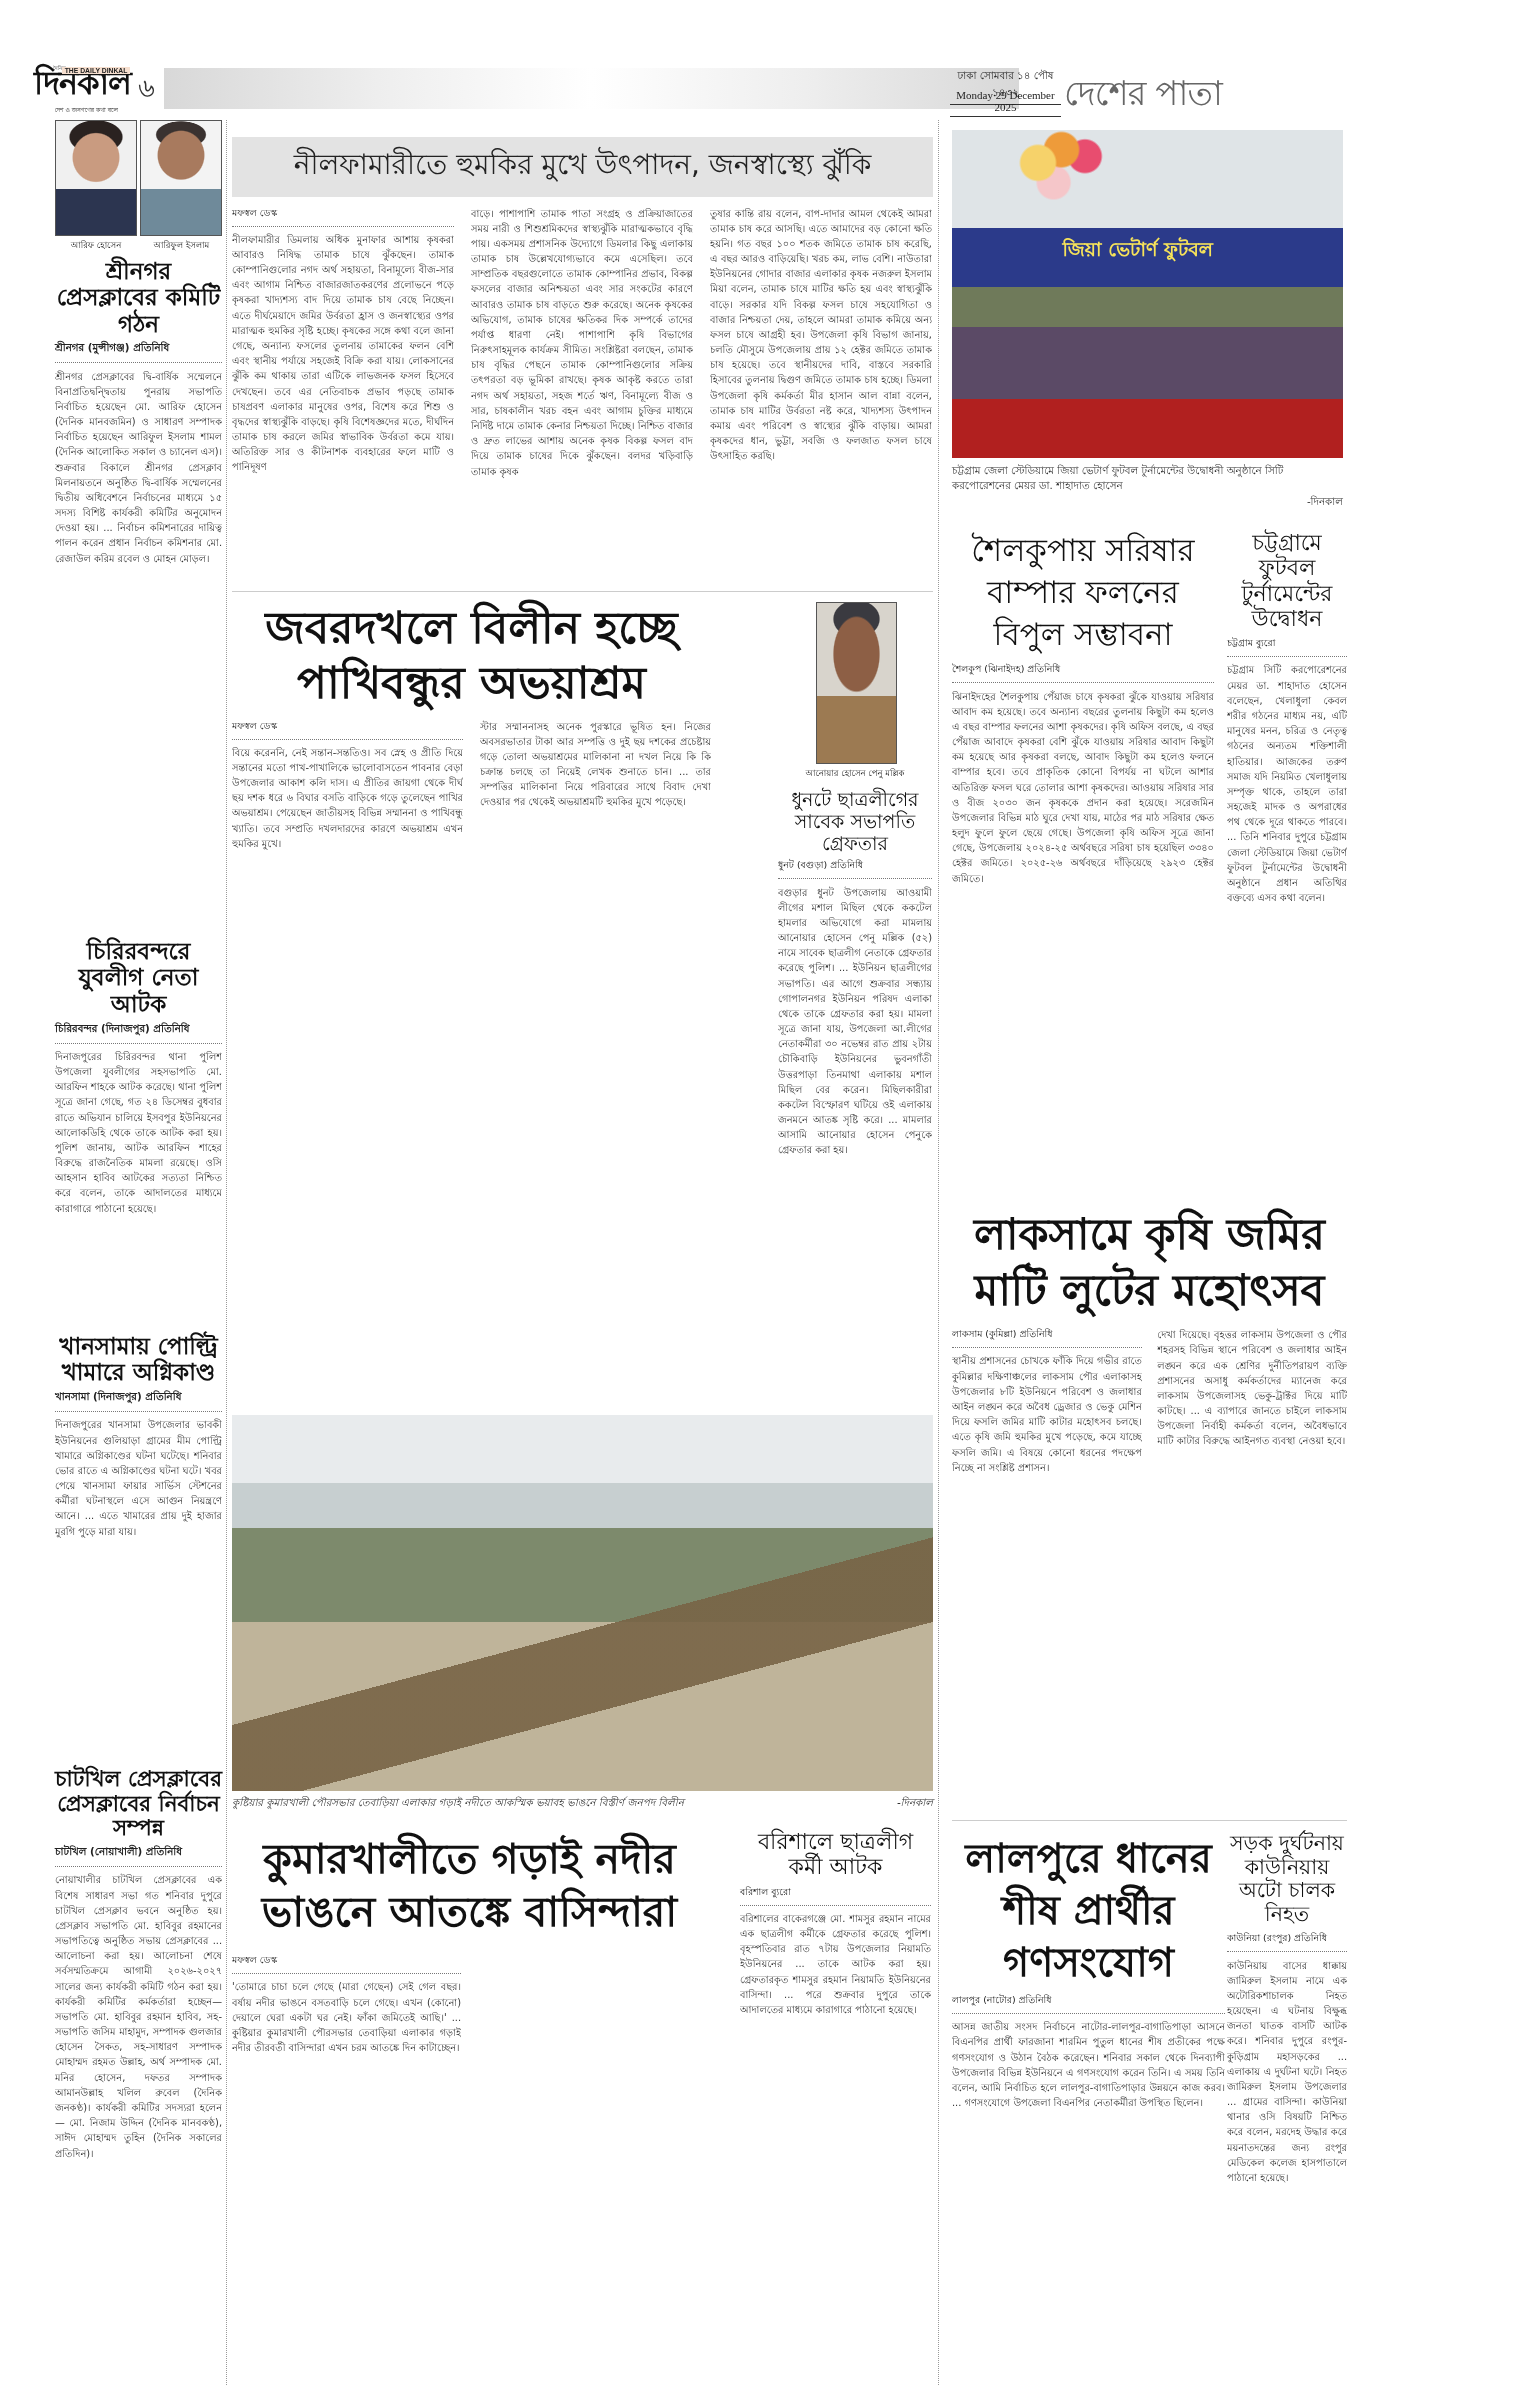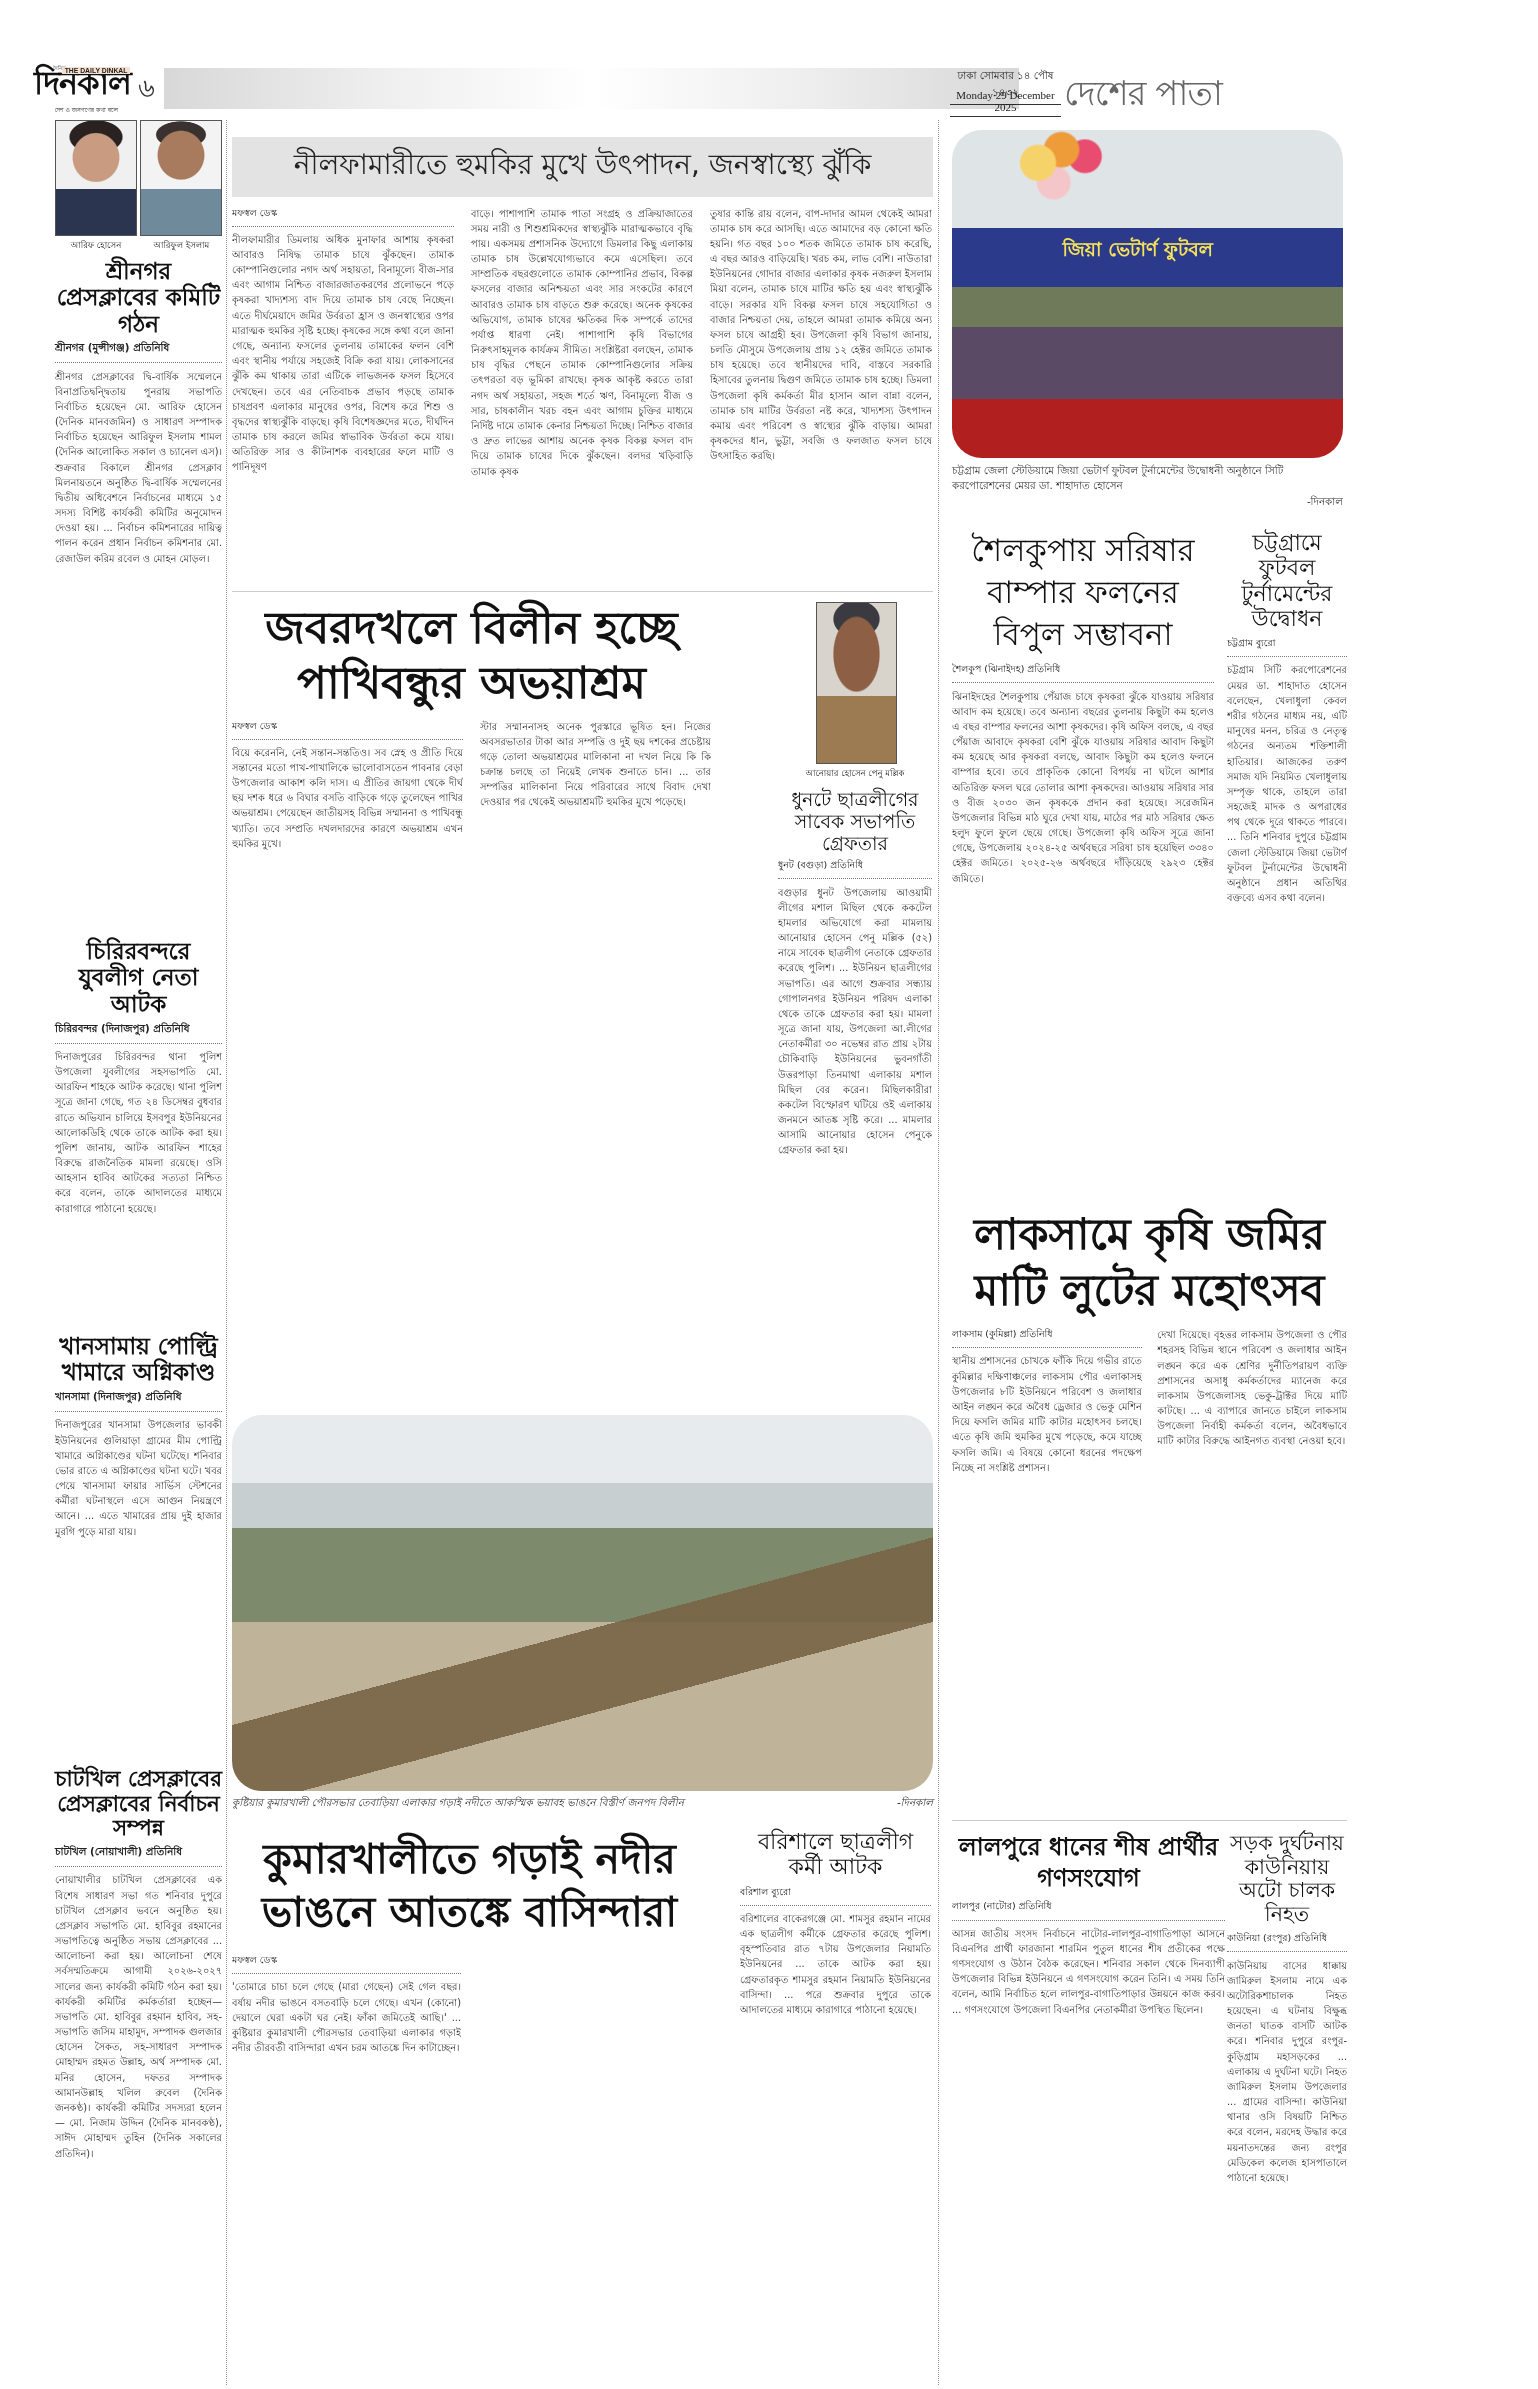--- a/index.html
+++ b/index.html
@@ -20,21 +20,21 @@
   .date-bn { left: 950px; top: 68px; width: 111px; font-size: 10.3px; text-align: center; border-bottom: 1.7px solid #333; padding-bottom: 1.7px; color: #222; }
   .date-en { left: 950px; top: 89px; width: 111px; font-size: 11px; text-align: center; font-family: "Liberation Serif", serif; color: #222; border-bottom: 1.7px solid #333; padding-bottom: 3.4px; }
   .section-name { left: 1064px; top: 67px; font-size: 34px; color: #666; font-family: "DejaVu Sans", sans-serif; letter-spacing: -0.9px; }
 
   
   .hl { font-weight: bold; color: #111; line-height: 1.15; text-align: center; font-family: "DejaVu Sans", sans-serif; }
   .byline { font-size: 9.4px; color: #222; border-bottom: 0.9px dotted #777; padding-bottom: 5.1px; margin-bottom: 5.1px; }
   .byline-b { font-weight: bold; font-size: 10.3px; }
   .body { font-size: 9.8px; line-height: 1.55; text-align: justify; color: #333; font-family: "DejaVu Sans", sans-serif; }
   .col-rule { position: absolute; width: 0; border-left: 0.9px dotted #999; }
-  .photo { background: #999; overflow: hidden; position: absolute; border-radius: 30px; }
+  .photo { background: #999; overflow: hidden; position: absolute; }
   .caption { font-size: 10.3px; color: #333; line-height: 1.5; }
   .credit { text-align: right; font-size: 10.3px; color: #333; }
 
   
   .portrait { position: absolute; border: 0.9px solid #555; overflow: hidden; }
   .p1 { background: radial-gradient(ellipse 30% 22% at 50% 32%, #c99b80 0 95%, transparent 100%),
                     radial-gradient(ellipse 34% 15% at 50% 14%, #2a2220 0 95%, transparent 100%),
                     linear-gradient(180deg, #f0f0f0 0 60%, #2c3550 60% 100%); }
   .p2 { background: radial-gradient(ellipse 30% 22% at 50% 30%, #a87a5e 0 95%, transparent 100%),
                     radial-gradient(ellipse 32% 12% at 50% 12%, #3a3230 0 95%, transparent 100%),
@@ -190,21 +190,21 @@
       <div class="byline">লাকসাম (কুমিল্লা) প্রতিনিধি</div>
       <div class="body" style="height:444px; overflow:hidden;">স্থানীয় প্রশাসনের চোখকে ফাঁকি দিয়ে গভীর রাতে কুমিল্লার দক্ষিণাঞ্চলের লাকসাম পৌর এলাকাসহ উপজেলার ৮টি ইউনিয়নে পরিবেশ ও জলাধার আইন লঙ্ঘন করে অবৈধ ড্রেজার ও ভেকু মেশিন দিয়ে ফসলি জমির মাটি কাটার মহোৎসব চলছে। এতে কৃষি জমি হুমকির মুখে পড়েছে, কমে যাচ্ছে ফসলি জমি। এ বিষয়ে কোনো ধরনের পদক্ষেপ নিচ্ছে না সংশ্লিষ্ট প্রশাসন।</div>
     </div>
     <div class="body" style="width:190px; height:470px; overflow:hidden;">দেখা দিয়েছে। বৃহত্তর লাকসাম উপজেলা ও পৌর শহরসহ বিভিন্ন স্থানে পরিবেশ ও জলাধার আইন লঙ্ঘন করে এক শ্রেণির দুর্নীতিপরায়ণ ব্যক্তি প্রশাসনের অসাধু কর্মকর্তাদের ম্যানেজ করে লাকসাম উপজেলাসহ ভেকু-ট্রাক্টর দিয়ে মাটি কাটছে। ... এ ব্যাপারে জানতে চাইলে লাকসাম উপজেলা নির্বাহী কর্মকর্তা বলেন, অবৈধভাবে মাটি কাটার বিরুদ্ধে আইনগত ব্যবস্থা নেওয়া হবে।</div>
   </div>
 </div>
 
 <div class="rule-h" style="left:952px; top:1820px; width:395px;"></div>
 
 <div class="abs" style="left:952px; top:1832px; width:273px;">
-  <div class="hl" style="font-size:24px; line-height:1.3;">লালপুরে ধানের শীষ প্রার্থীর গণসংযোগ</div>
+  <div class="hl" style="font-size:40px; line-height:1.3;">লালপুরে ধানের শীষ প্রার্থীর গণসংযোগ</div>
   <div class="byline" style="margin-top:5.1px;">লালপুর (নাটোর) প্রতিনিধি</div>
   <div class="body" style="height:427px; overflow:hidden;">আসন্ন জাতীয় সংসদ নির্বাচনে নাটোর-লালপুর-বাগাতিপাড়া আসনে বিএনপির প্রার্থী ফারজানা শারমিন পুতুল ধানের শীষ প্রতীকের পক্ষে গণসংযোগ ও উঠান বৈঠক করেছেন। শনিবার সকাল থেকে দিনব্যাপী উপজেলার বিভিন্ন ইউনিয়নে এ গণসংযোগ করেন তিনি। এ সময় তিনি বলেন, আমি নির্বাচিত হলে লালপুর-বাগাতিপাড়ার উন্নয়নে কাজ করব। ... গণসংযোগে উপজেলা বিএনপির নেতাকর্মীরা উপস্থিত ছিলেন।</div>
 </div>
 
 <div class="abs" style="left:1227px; top:1832px; width:120px;">
   <div class="hl" style="font-size:20.5px; font-weight:normal;">সড়ক দুর্ঘটনায় কাউনিয়ায় অটো চালক নিহত</div>
   <div class="byline" style="margin-top:5.1px;">কাউনিয়া (রংপুর) প্রতিনিধি</div>
   <div class="body" style="height:444px; overflow:hidden;">কাউনিয়ায় বাসের ধাক্কায় জামিরুল ইসলাম নামে এক অটোরিকশাচালক নিহত হয়েছেন। এ ঘটনায় বিক্ষুব্ধ জনতা ঘাতক বাসটি আটক করে। শনিবার দুপুরে রংপুর-কুড়িগ্রাম মহাসড়কের ... এলাকায় এ দুর্ঘটনা ঘটে। নিহত জামিরুল ইসলাম উপজেলার ... গ্রামের বাসিন্দা। কাউনিয়া থানার ওসি বিষয়টি নিশ্চিত করে বলেন, মরদেহ উদ্ধার করে ময়নাতদন্তের জন্য রংপুর মেডিকেল কলেজ হাসপাতালে পাঠানো হয়েছে।</div>
 </div>
 

